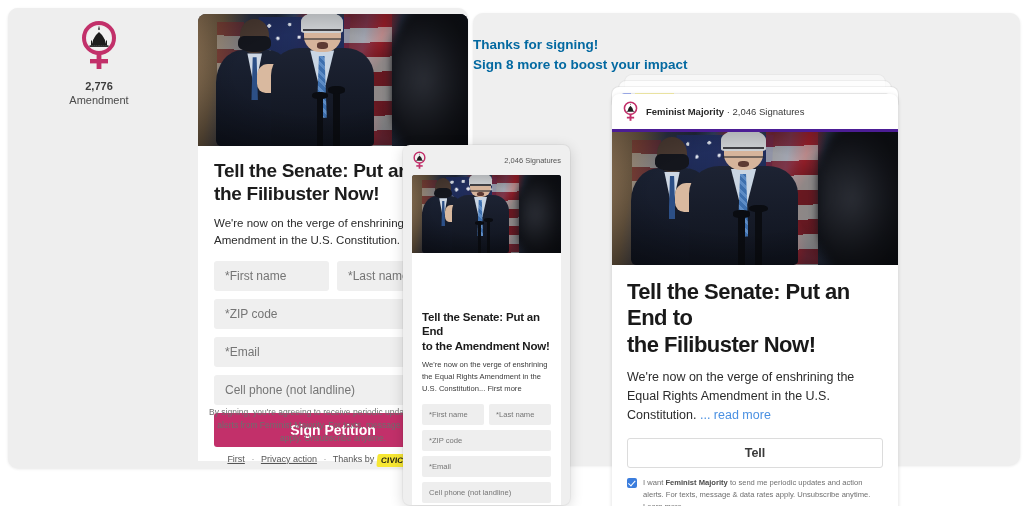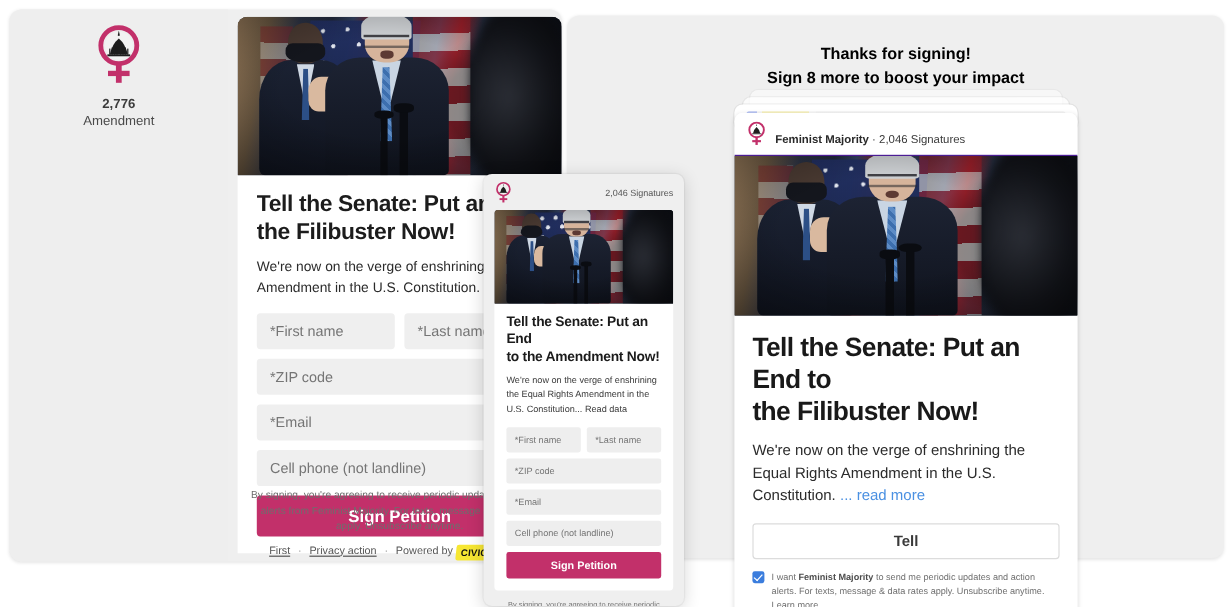--- a/index.html
+++ b/index.html
@@ -203,41 +203,41 @@
     transform:skewX(-6deg);
   }
 
   
   #right-card{
     position:absolute;left:473px;top:13px;width:547px;height:452px;
     background:#efefef;border-radius:10px;
     box-shadow:0 1px 3px rgba(0,0,0,.10);
   }
   #right-head{
-    position:absolute;left:0;top:22px;width:100%;text-align:center;
-    font-size:13.5px;font-weight:bold;color:#000000;line-height:1.45;
+    position:absolute;left:0;top:22px;width:100%;
+    font-size:13.5px;font-weight:bold;color:#0369a1;line-height:1.45;
   }
   .stack{position:absolute;left:0;right:0;background:#fff;border-radius:7px;
     box-shadow:0 0 0 1px rgba(0,0,0,.055);}
   #stack3{left:152px;width:260px;top:62px;height:22px;opacity:.55;}
   #stack2{left:146px;width:272px;top:68px;height:22px;opacity:.75;}
   #stack1{left:139px;width:286px;top:74px;height:22px;}
   #stack1 .ghost{
     position:absolute;left:10px;top:6px;right:10px;height:9px;
     background:linear-gradient(90deg,#3b5bdb 0 9px,#e3e3e3 9px 13px,#e6d84e 13px 52px,#e6e6e6 52px 58px,#dcdcdc 58px 100%);
     opacity:.5;border-radius:2px;
   }
   #right-modal{
     position:absolute;left:139px;top:81px;width:286px;
     background:#fff;border-radius:7px;overflow:hidden;
     box-shadow:0 1px 4px rgba(0,0,0,.14);
   }
   #rm-head{
-    display:flex;align-items:flex-end;gap:7px;
-    padding:7px 10px;border-bottom:1px solid #4c1d95;
+    display:flex;align-items:center;gap:7px;
+    padding:7px 10px;border-bottom:3px solid #4c1d95;
   }
   #rm-head .who{font-size:9.5px;color:#3a3a3a;}
   #rm-head .who b{font-weight:bold;color:#2a2a2a;}
   #rm-photo{height:133px;}
   #rm-body{padding:14px 15px 0 15px;}
   #rm-body h1{
     margin:0;font-size:22px;line-height:1.2;font-weight:bold;
     color:#191919;letter-spacing:-.5px;
   }
   #rm-body .desc{margin:10px 0 0;font-size:12.5px;line-height:1.52;color:#2b2b2b;}
@@ -276,21 +276,21 @@
     box-shadow:0 3px 14px rgba(0,0,0,.16), 0 0 0 1px rgba(0,0,0,.04);
     overflow:hidden;
   }
   #mc-head{
     display:flex;align-items:center;justify-content:space-between;
     padding:6px 9px 5px 9px;
   }
   #mc-head .sig{font-size:7.5px;color:#555;}
   #mc-inner{margin:0 9px;background:#fff;border-radius:3px;overflow:hidden;}
   #mc-photo{height:78px;}
-  #mc-body{padding:9px 10px 0 10px;}
+  #mc-body{padding:9px 10px 0 10px;margin-top:48px;}
   #mc-body h1{margin:0;font-size:11.5px;line-height:1.24;font-weight:bold;color:#1b1b1b;letter-spacing:-.2px;}
   #mc-body .desc{margin:6px 0 0;font-size:7.6px;line-height:1.62;color:#3a3a3a;}
   #mc-body .desc .more{color:#3a3a3a;}
   #mc-form{padding:8px 10px 10px 10px;}
   .fldrow-s{display:flex;gap:5px;margin-bottom:5px;}
   .fld-s{
     background:#eeeeee;border:0;border-radius:2px;
     height:21px;line-height:21px;padding:0 7px;
     font-size:7.6px;color:#7e7e7e;font-family:"Liberation Sans",sans-serif;
     width:100%;box-sizing:border-box;
@@ -396,21 +396,21 @@
       </div>
     </div>
 
     <div id="left-foot">
       <div class="fine">By signing, you're agreeing to receive periodic updates and action alerts from Feminist Majority. For texts, message &amp; data rates apply. Unsubscribe anytime.</div>
       <div class="links">
         <a href="#">First</a>
         <span class="dot">·</span>
         <a href="#">Privacy action</a>
         <span class="dot">·</span>
-        <span>Powered by</span>
+        <span>Thanks by</span>
         <span class="cs-badge">CIVIC SHOUT</span>
       </div>
     </div>
   </div>
 
   <div id="right-card">
     <div id="right-head">
       <div>Thanks for signing!</div>
       <div>Sign 8 more to boost your impact</div>
     </div>
@@ -525,21 +525,21 @@
             <div class="mouth"></div>
           </div>
         <div class="mic1"></div>
           <div class="mic2"></div>
         <div class="blurobj"></div>
           <div class="vign"></div>
       </div>
 
       <div id="mc-body">
         <h1><span>Tell the Senate: Put an End</span><br><span>to the Amendment Now!</span></h1>
-        <p class="desc"><span>We're now on the verge of enshrining the Equal Rights Amendment in the U.S. Constitution...</span> <span class="more">Read data</span></p>
+        <p class="desc"><span>We're now on the verge of enshrining the Equal Rights Amendment in the U.S. Constitution...</span> <span class="more">First more</span></p>
       </div>
 
       <div id="mc-form">
         <div class="fldrow-s">
           <input class="fld-s" placeholder="*First name" style="">
           <input class="fld-s" placeholder="*Last name" style="">
         </div>
         <div class="fldrow-s">
             <input class="fld-s" placeholder="*ZIP code" style="">
           </div>

